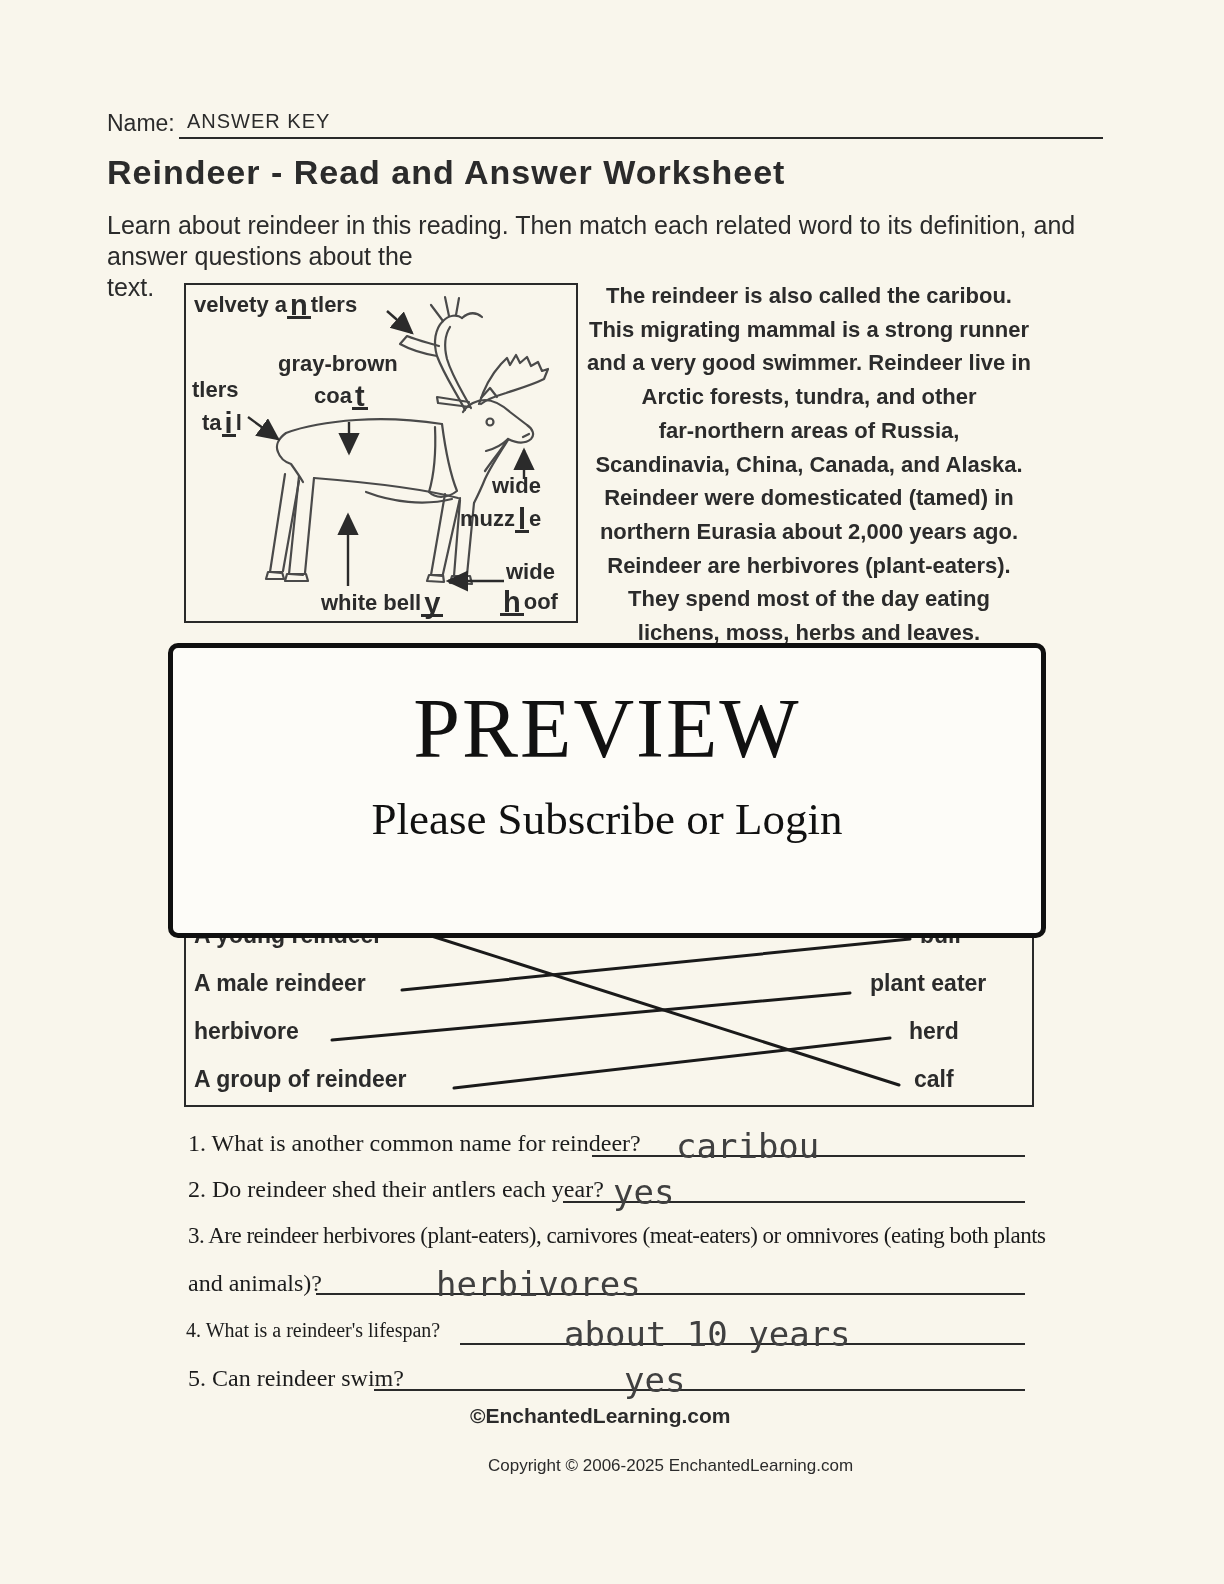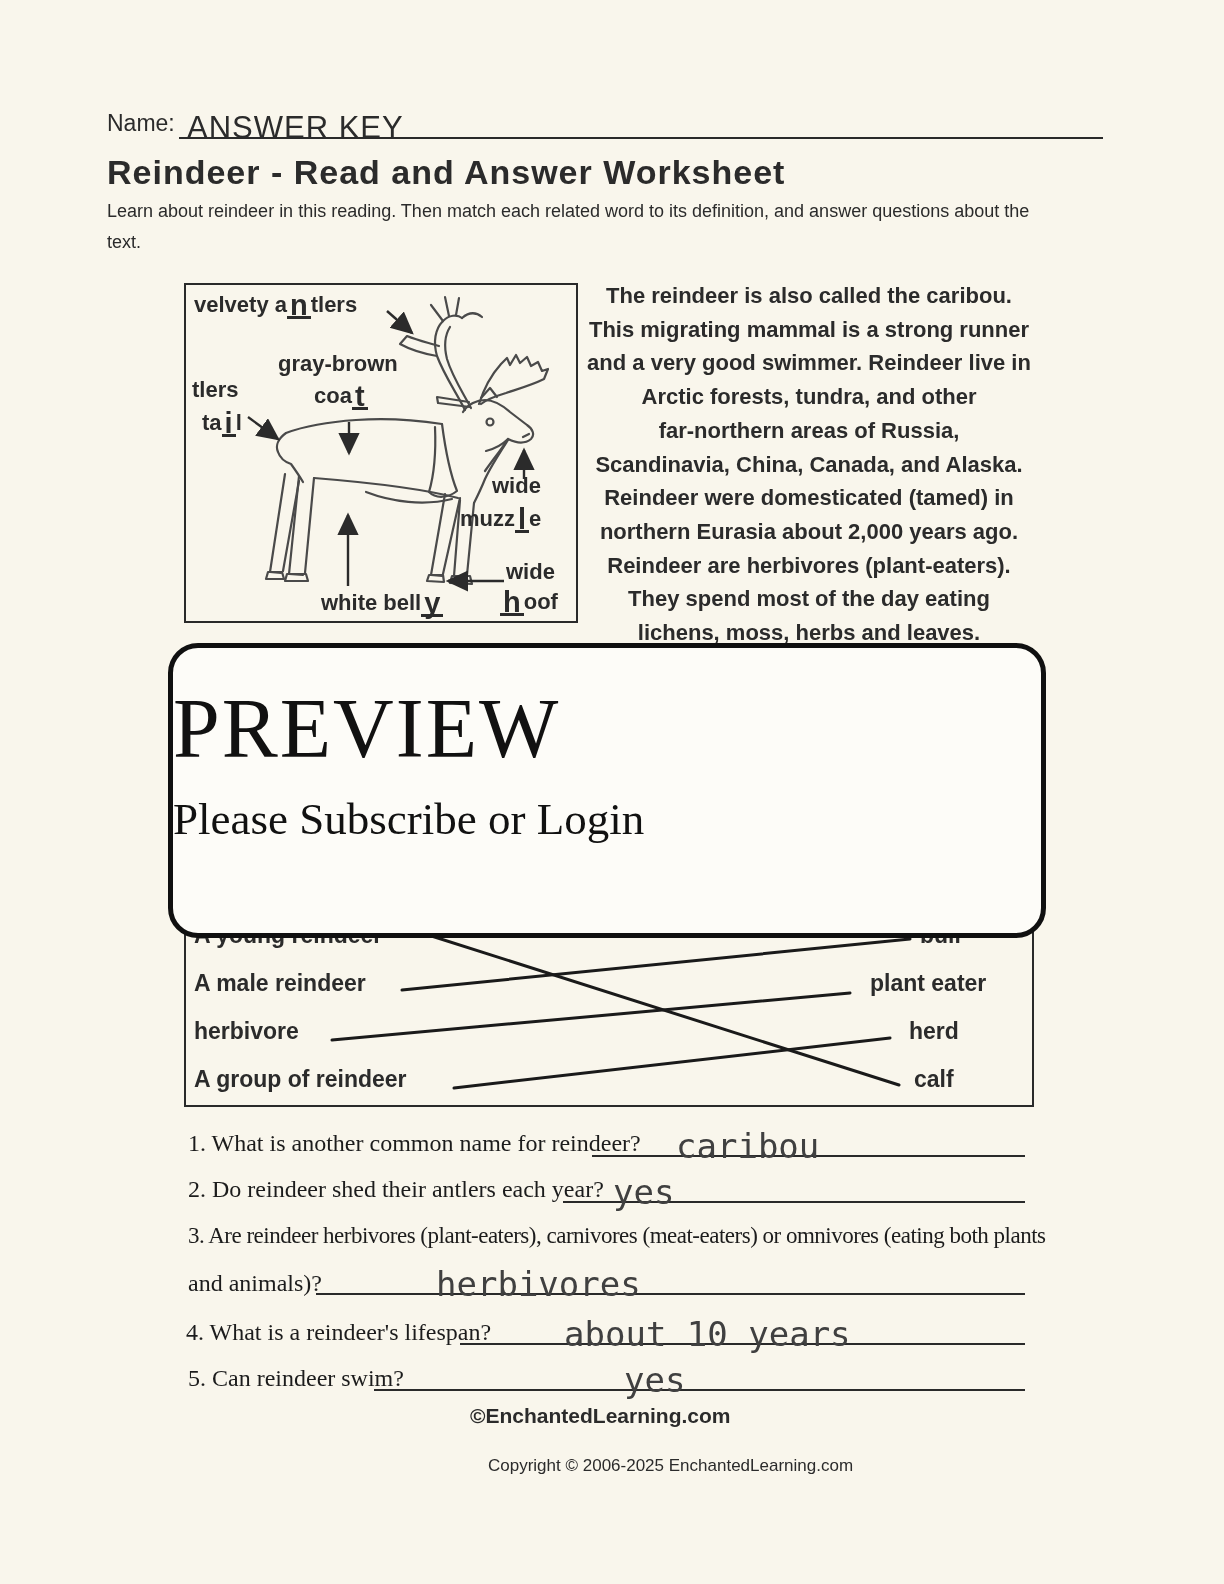--- a/index.html
+++ b/index.html
@@ -8,35 +8,35 @@
   .comic{font-family:"Liberation Sans","DejaVu Sans",sans-serif;color:#2b2b2b;}
   .bold{font-weight:bold;}
   .serifq{font-family:"Liberation Serif","DejaVu Serif",serif;color:#1c1c1c;white-space:nowrap;}
   .ans{font-family:"DejaVu Sans Mono",monospace;color:#404040;font-size:34px;letter-spacing:0px;white-space:nowrap;}
   .ansline{border-bottom:2px solid #2a2a2a;}
   .label-blank{display:inline-block;font-size:29px;line-height:22px;border-bottom:3px solid #2b2b2b;padding:0 3px;transform:translateY(3px);}
   .mword{font-size:23px;white-space:nowrap;}
   .dlabel{font-size:22px;white-space:nowrap;line-height:26px;}
   .reading{font-size:22px;line-height:33.7px;text-align:center;white-space:pre-line;font-weight:bold;}
   .box{border:2px solid #2a2a2a;}
-  #preview-box{border:5px solid #101010;border-radius:30px;background:#fdfcf8;text-align:left;z-index:30;}
+  #preview-box{border:5px solid #101010;border-radius:10px;background:#fdfcf8;text-align:center;z-index:30;}
   #preview-title{font-family:"Liberation Serif","DejaVu Serif",serif;font-size:84px;font-weight:500;color:#111;margin-top:32px;letter-spacing:2px;}
   #preview-sub{font-family:"Liberation Serif","DejaVu Serif",serif;font-size:45px;color:#111;margin-top:16px;}
   svg{display:block;}
 </style>
 </head>
 <body>
 
 <span class="abs comic" style="left:107px;top:110px;font-size:23px;">Name:</span>
-<span class="abs comic" style="left:187px;top:110px;font-size:31px;letter-spacing:1px;">ANSWER KEY</span>
+<span class="abs comic" style="left:187px;top:110px;font-size:20px;letter-spacing:1px;">ANSWER KEY</span>
 <div class="abs" style="left:179px;top:137px;width:924px;border-bottom:2px solid #2a2a2a;"></div>
 
 <div class="abs comic bold" style="left:107px;top:153px;font-size:34px;letter-spacing:1px;">Reindeer - Read and Answer Worksheet</div>
 
-<div class="abs comic" style="left:107px;top:196px;width:1010px;font-size:18px;line-height:31px;white-space:pre-line;">Learn about reindeer in this reading. Then match each related word to its definition, and answer questions about the
+<div class="abs comic" style="left:107px;top:210px;width:1010px;font-size:25px;line-height:31px;white-space:pre-line;">Learn about reindeer in this reading. Then match each related word to its definition, and answer questions about the
 text.</div>
 
 <div class="abs box" style="left:184px;top:283px;width:390px;height:336px;">
   <svg width="390" height="336" viewBox="0 0 390 336" class="abs" style="left:0;top:0;">
     <defs>
       <marker id="ah" markerWidth="11" markerHeight="10" refX="8.5" refY="4.5" orient="auto">
         <path d="M0,0 L9.5,4.5 L0,9 Z" fill="#2b2b2b"></path>
       </marker>
     </defs>
     <g stroke="#4a4a4a" stroke-width="2.2" fill="none" stroke-linecap="round" stroke-linejoin="round">
@@ -148,21 +148,21 @@
 
 <div class="abs serifq" style="left:188px;top:1176px;font-size:24px;">2. Do reindeer shed their antlers each year?</div>
 <div class="abs ansline" style="left:563px;top:1171px;width:462px;height:30px;"></div>
 <div class="abs ans" style="left:613px;top:1172px;">yes</div>
 
 <div class="abs serifq" style="left:188px;top:1223px;font-size:23px;letter-spacing:-0.5px;">3. Are reindeer herbivores (plant-eaters), carnivores (meat-eaters) or omnivores (eating both plants</div>
 <div class="abs serifq" style="left:188px;top:1270px;font-size:24px;">and animals)?</div>
 <div class="abs ansline" style="left:316px;top:1263px;width:709px;height:30px;"></div>
 <div class="abs ans" style="left:436px;top:1264px;">herbivores</div>
 
-<div class="abs serifq" style="left:186px;top:1319px;font-size:24px;">4. What is a reindeer's lifespan?</div>
+<div class="abs serifq" style="left:186px;top:1319px;font-size:20px;">4. What is a reindeer's lifespan?</div>
 <div class="abs ansline" style="left:460px;top:1313px;width:565px;height:30px;"></div>
 <div class="abs ans" style="left:564px;top:1314px;">about 10 years</div>
 
 <div class="abs serifq" style="left:188px;top:1365px;font-size:24px;">5. Can reindeer swim?</div>
 <div class="abs ansline" style="left:374px;top:1359px;width:651px;height:30px;"></div>
 <div class="abs ans" style="left:624px;top:1360px;">yes</div>
 
 <div class="abs comic bold" style="left:470px;top:1404px;font-size:21px;">©EnchantedLearning.com</div>
 <div class="abs comic" style="left:488px;top:1456px;font-size:17px;">Copyright © 2006-2025 EnchantedLearning.com</div>
 

